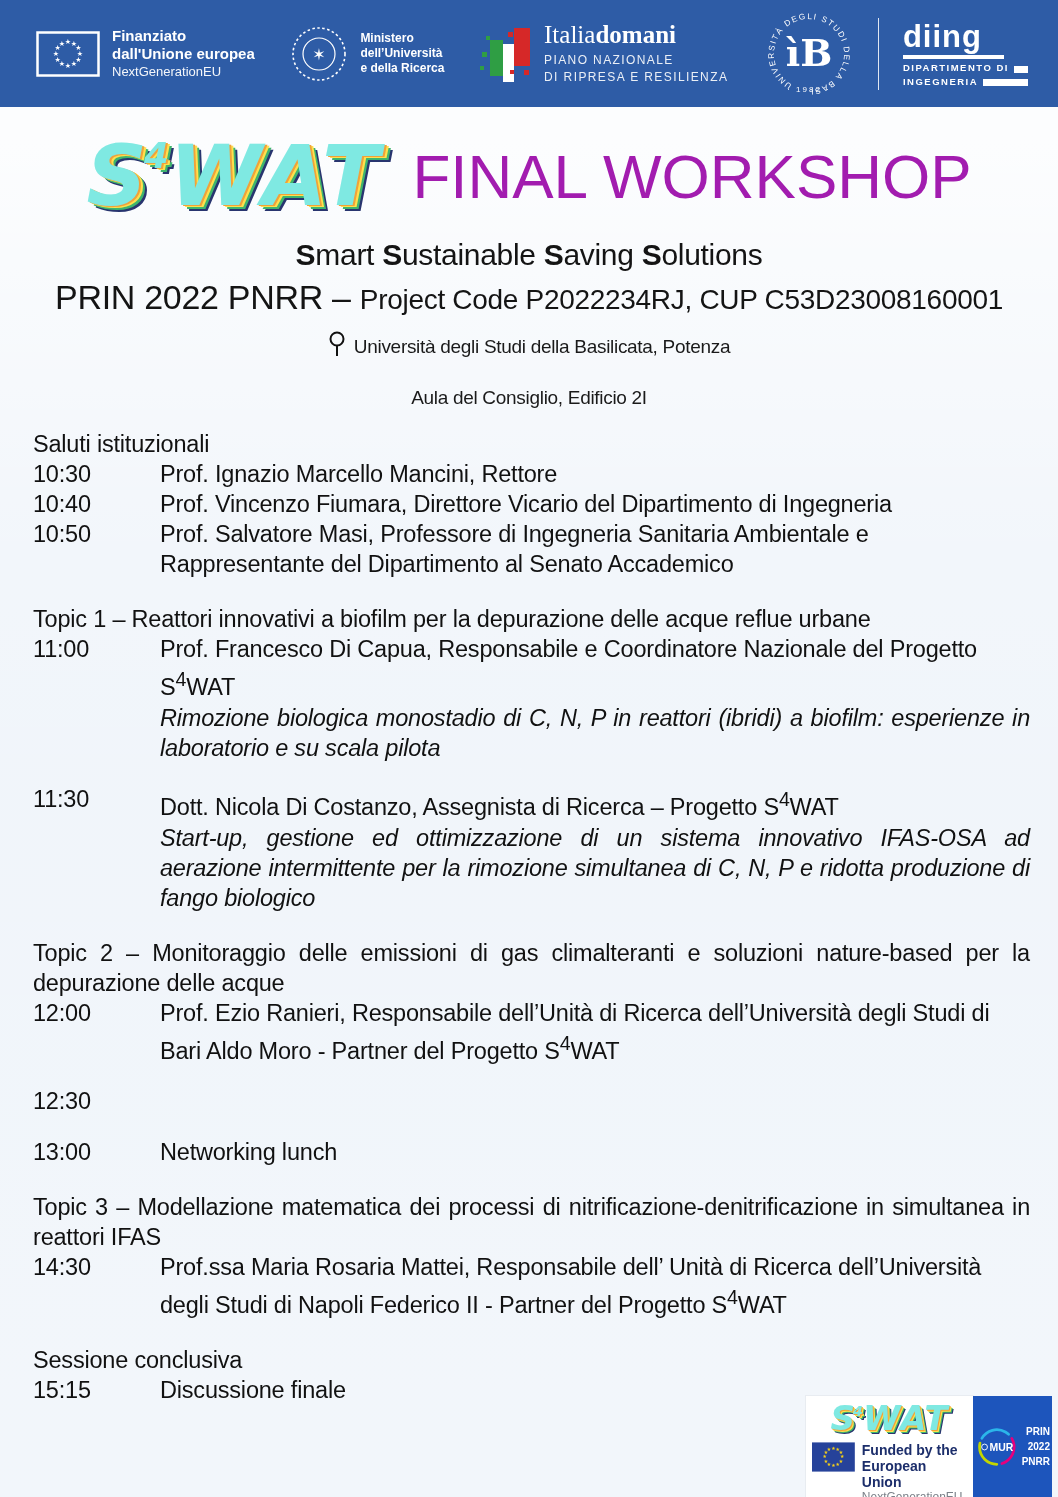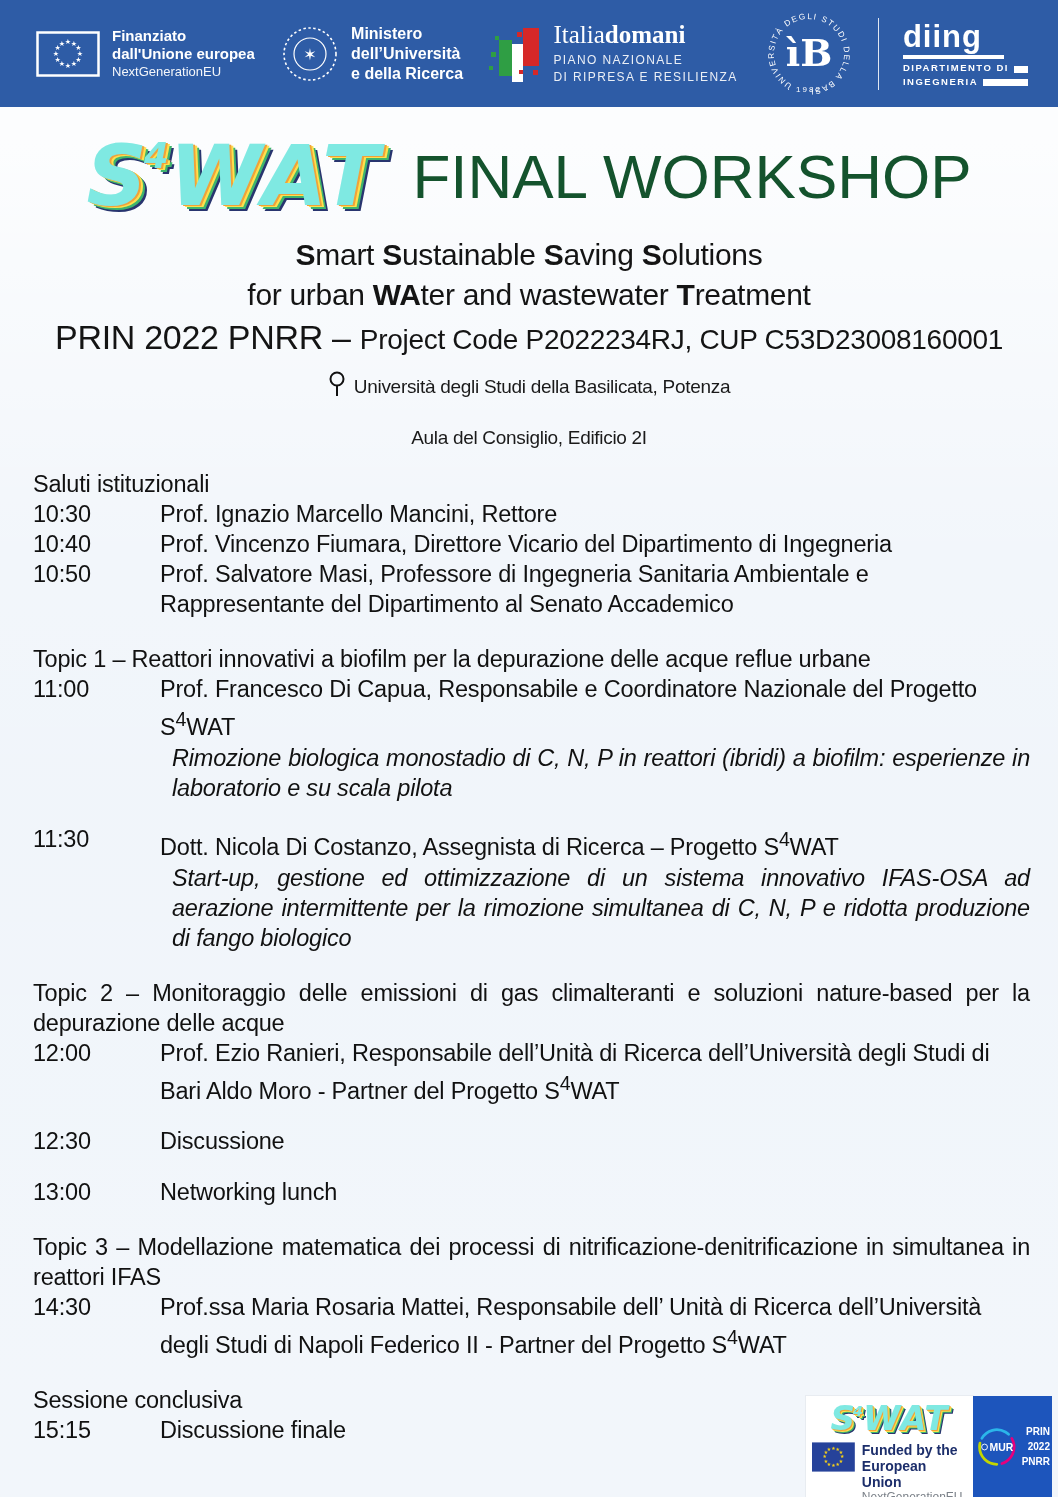--- a/index.html
+++ b/index.html
@@ -36,21 +36,21 @@
   
   .banner {
     height: 107px; background: #2e5ca6;
     display: flex; align-items: center;
     padding: 0 30px 0 36px; gap: 10px;
     color: #fff;
   }
   .logo-group { display: flex; align-items: center; gap: 12px; }
   .eu-text div, .min-text div { font-weight: bold; font-size: 15px; line-height: 1.25; }
   .eu-text .thin { font-weight: normal; font-size: 13px; opacity: .95; }
-  .min-text div { font-size: 16px; }
+  .min-text div { font-size: 12px; }
   .flex-sp { flex: 1; }
   .itd-flag { position: relative; width: 52px; height: 64px; flex-shrink: 0; }
   .itd-flag i { position: absolute; display: block; }
   .itd-text .itd-title { font-family: "Liberation Serif", serif; font-size: 25px; color: #fff; line-height: 1; }
   .itd-text .itd-title b { font-weight: bold; }
   .itd-text .itd-sub { font-size: 12px; letter-spacing: 1.4px; margin-top: 5px; line-height: 1.35; opacity: .9; }
   .header-divider { width: 1px; height: 72px; background: rgba(255,255,255,.85); margin: 0 14px; }
   .diing { line-height: 1; }
   .diing-name { font-size: 31px; font-weight: bold; letter-spacing: 1px; border-bottom: 4px solid #fff; display: inline-block; padding: 0 22px 3px 0; }
   .diing-sub { font-size: 9.5px; font-weight: bold; letter-spacing: 1.5px; margin-top: 4px; display: flex; align-items: flex-end; gap: 5px; }
@@ -60,21 +60,21 @@
   .title-row { display: flex; align-items: center; justify-content: center; gap: 30px; margin-top: 10px; height: 118px; }
   .swat-logo {
     font-family: "DejaVu Sans", sans-serif;
     font-weight: bold; font-style: italic;
     font-size: 84px; letter-spacing: 3px;
     color: #7fe9e2;
     text-shadow: 2px 1px 0 #f0a23a, 4px 2px 0 #ffe04d, 6px 4px 0 #3fb56d, 8px 6px 0 #28356f;
     line-height: 1;
   }
   .swat-logo sup { font-size: 42%; vertical-align: 1.05em; margin: 0 -2px 0 -6px; }
-  .main-title { font-size: 62px; font-weight: 400; letter-spacing: 0px; color: #14532d; font-family: "Liberation Sans", sans-serif; }
+  .main-title { font-size: 62px; font-weight: 400; letter-spacing: 0px; color: #a21caf; font-family: "Liberation Sans", sans-serif; }
 
   
   .sub { text-align: center; font-size: 30px; line-height: 40px; color: #141414; letter-spacing: -0.3px; }
   .sub b { font-weight: bold; }
   .prin-line { text-align: center; margin-top: 3px; letter-spacing: -0.3px; }
   .prin-line .big { font-size: 34px; color: #141414; }
   .prin-line .rest { font-size: 28px; color: #141414; }
 
   .where { text-align: center; font-size: 19px; line-height: 35px; margin-top: 12px; letter-spacing: -0.3px; }
   .where .icon { display: inline-block; vertical-align: -4px; margin-right: 8px; }
@@ -83,21 +83,21 @@
   
   .agenda { padding: 0 28px 0 33px; font-size: 23.5px; line-height: 30px; letter-spacing: -0.2px; color: #111; }
   .section { margin-top: 25px; }
   .section.first { margin-top: 14px; }
   .sec-heading { font-weight: normal; }
   .sec-heading.justify { text-align: justify; }
   .row { display: flex; }
   .row.gap { margin-top: 21px; }
   .time { width: 127px; flex-shrink: 0; }
   .content { flex: 1; }
-  .italic-desc { font-style: italic; text-align: justify; margin-top: 1px; margin-left: 12px; }
+  .italic-desc { font-style: italic; text-align: justify; margin-top: 1px; }
 
   
   .footer-cards { position: absolute; right: 6px; bottom: 0; display: flex; z-index: 3; }
   .card-white { width: 167px; height: 101px; background: #fff; padding: 3px 6px 4px; display: flex; flex-direction: column; align-items: center; box-shadow: 0 0 0 1px rgba(0,0,0,.04); }
   .swat-mini {
     font-family: "DejaVu Sans", sans-serif; font-weight: bold; font-style: italic;
     font-size: 34px; letter-spacing: 1px; color: #7fe9e2; line-height: 1.15;
     text-shadow: 1px 1px 0 #f0a23a, 2px 2px 0 #ffe04d, 3px 3px 0 #3fb56d, 4px 4px 0 #28356f;
   }
   .swat-mini sup { font-size: 42%; vertical-align: 1.0em; margin: 0 -1px 0 -3px; }
@@ -209,21 +209,20 @@
         </div>
     </div>
   </div>
 
   <div class="title-row">
     <div class="swat-logo"><span>S</span><sup>4</sup><span>WAT</span></div>
     <div class="main-title">FINAL WORKSHOP</div>
   </div>
 
   <div class="sub"><b>S</b><span>mart </span><b>S</b><span>ustainable </span><b>S</b><span>aving </span><b>S</b><span>olutions</span></div>
-  <div class="sub"><span>for urban </span><b>WA</b><span>ter and wastewater </span><b>T</b><span>reatment</span></div>
   <div class="prin-line"><span class="big">PRIN 2022 PNRR</span><span class="big"> – </span><span class="rest">Project Code P2022234RJ, CUP C53D23008160001</span></div>
 
   <div class="where">
     <span class="icon"><svg width="18" height="26" viewBox="0 0 18 26">
           <circle cx="9" cy="8" r="6.5" fill="none" stroke="#111" stroke-width="2"></circle>
           <line x1="9" y1="14.5" x2="9" y2="25" stroke="#111" stroke-width="2"></line>
         </svg></span><span>Università degli Studi della Basilicata, Potenza</span>
   </div>
   <div class="where">Aula del Consiglio, Edificio 2I</div>
 
@@ -264,21 +263,20 @@
     </div>
 
     <div class="section">
       <div class="sec-heading justify">Topic 2 – Monitoraggio delle emissioni di gas climalteranti e soluzioni nature-based per la depurazione delle acque</div>
       <div class="row">
         <div class="time">12:00</div>
         <div class="content"><span>Prof. Ezio Ranieri, Responsabile dell’Unità di Ricerca dell’Università degli Studi di Bari Aldo Moro - Partner del Progetto S</span><sup>4</sup><span>WAT</span></div>
       </div>
       <div class="row gap">
           <div class="time">12:30</div>
-          <div class="content">Discussione</div>
         </div>
       <div class="row gap">
           <div class="time">13:00</div>
           <div class="content">Networking lunch</div>
         </div>
     </div>
 
     <div class="section">
       <div class="sec-heading justify">Topic 3 – Modellazione matematica dei processi di nitrificazione-denitrificazione in simultanea in reattori IFAS</div>
       <div class="row">

